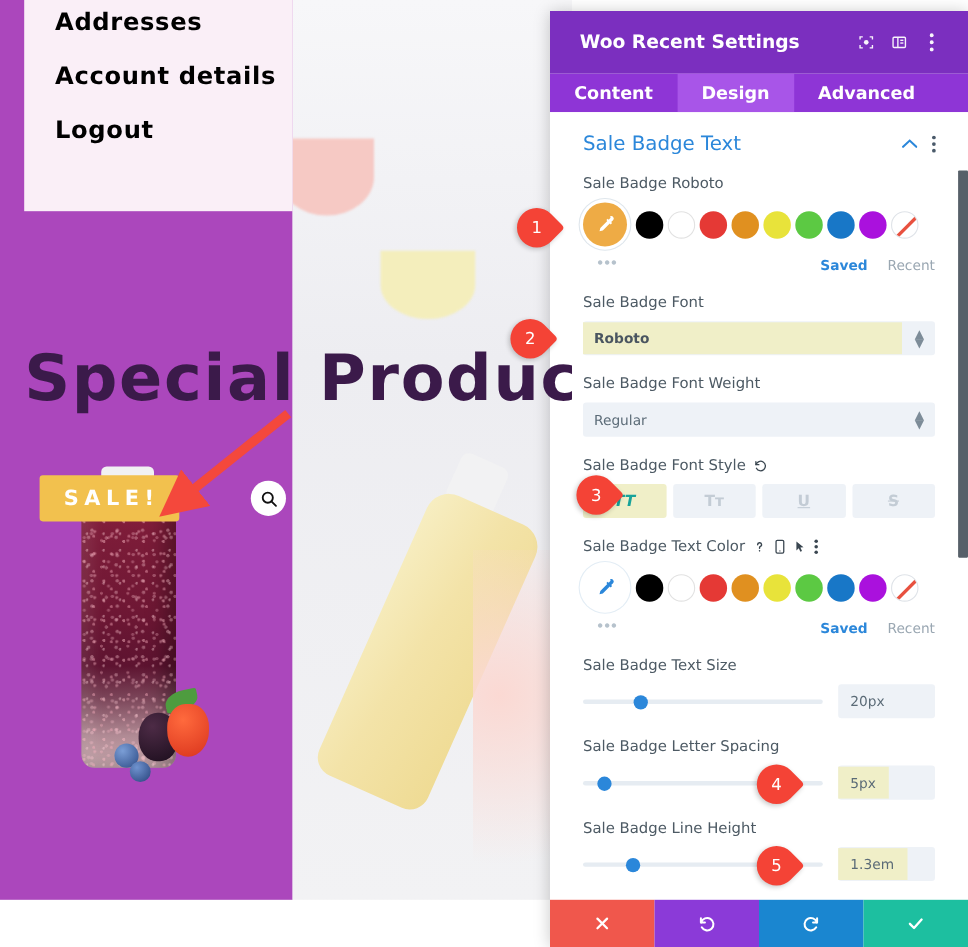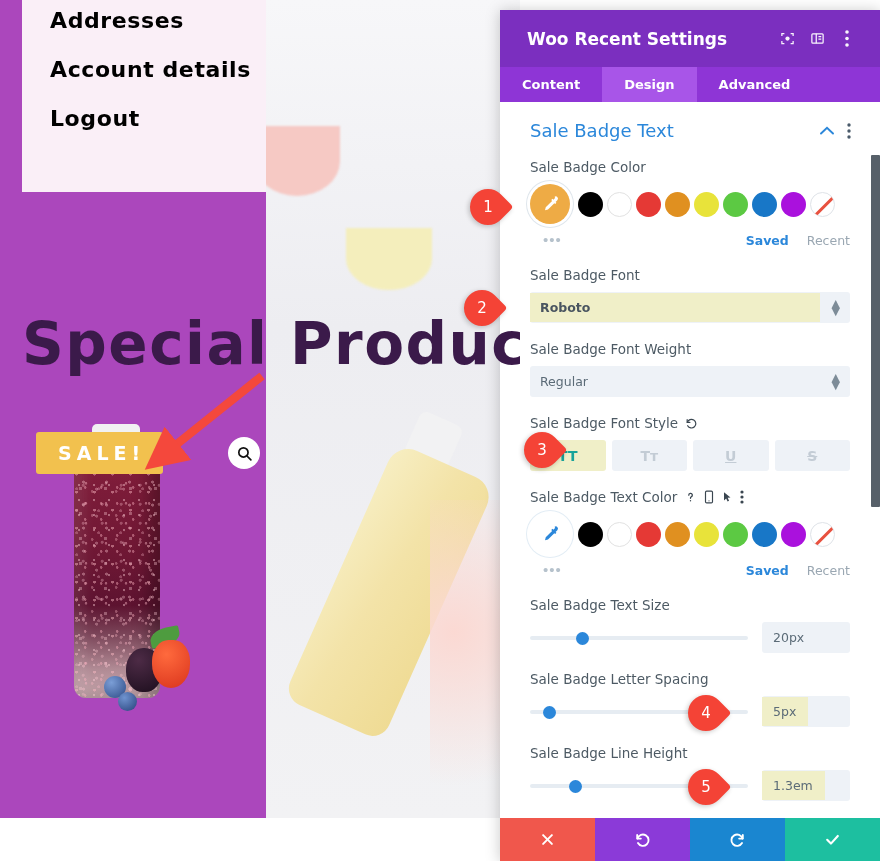--- a/index.html
+++ b/index.html
@@ -224,21 +224,21 @@
     color: #ffffff; opacity: .95;
   }
 
   .tabs {
     height: 35px;
     background: #8e35d6;
     display: flex;
   }
   .tab {
     color: #ffffff;
-    font-size: 13px;
+    font-size: 16px;
     font-weight: bold;
     display: flex; align-items: center; justify-content: center;
     padding: 0 22px;
     font-family: "DejaVu Sans", sans-serif;
   }
   .tab.active { background: #a855e8; }
 
   .panel-body {
     position: absolute; top: 92px; left: 0;
     width: 380px; height: 726px;
@@ -332,21 +332,21 @@
   .style-btn {
     flex: 1; height: 31px;
     background: #eef2f7;
     border-radius: 3px;
     display: flex; align-items: center; justify-content: center;
     color: #c3ccd5;
     font-size: 14px;
     font-weight: bold;
     font-family: "DejaVu Sans", sans-serif;
   }
-  .style-btn.active { background:#f0efc8; color:#18a39a; }
+  .style-btn.active { background:#f0efc8; color:#18a39a;font-style:italic; }
 
   
   .slider-row { display: flex; align-items: center; gap: 14px; }
   .slider { flex: 1; position: relative; height: 18px; display:flex; align-items:center;}
   .track { width: 100%; height: 4px; background: #e6ecf2; border-radius: 2px; }
   .thumb {
     position: absolute; top: 3px;
     width: 13px; height: 13px;
     background: #2b87da;
     border-radius: 50%;
@@ -511,21 +511,21 @@
       <div class="sec-icon dots">
         <svg width="4" height="16" viewBox="0 0 4 16">
             <circle cx="2" cy="2" r="1.7" fill="#4a5a6a"></circle>
             <circle cx="2" cy="8" r="1.7" fill="#4a5a6a"></circle>
             <circle cx="2" cy="14" r="1.7" fill="#4a5a6a"></circle>
           </svg>
       </div>
     </div>
 
     <div class="field">
-      <div class="field-label">Sale Badge Color</div>
+      <div class="field-label">Sale Badge Roboto</div>
       <div class="color-row">
         <div class="eyedrop selected">
           <svg width="20" height="20" viewBox="0 0 24 24">
             <path d="M17.5 3.2a2.7 2.7 0 0 1 3.3 4.2l-2.1 2.1 1 1-1.5 1.5-1-1-7.6 7.6-3.6.9.9-3.6 7.6-7.6-1-1 1.5-1.5 1 1 2.1-2.1z" fill="#ffffff"></path>
           </svg>
         </div>
         <div class="swatches">
           <div class="sw" style="background:#000000"></div>
           <div class="sw white" style="background:#ffffff"></div>
           <div class="sw" style="background:#e53935"></div>

